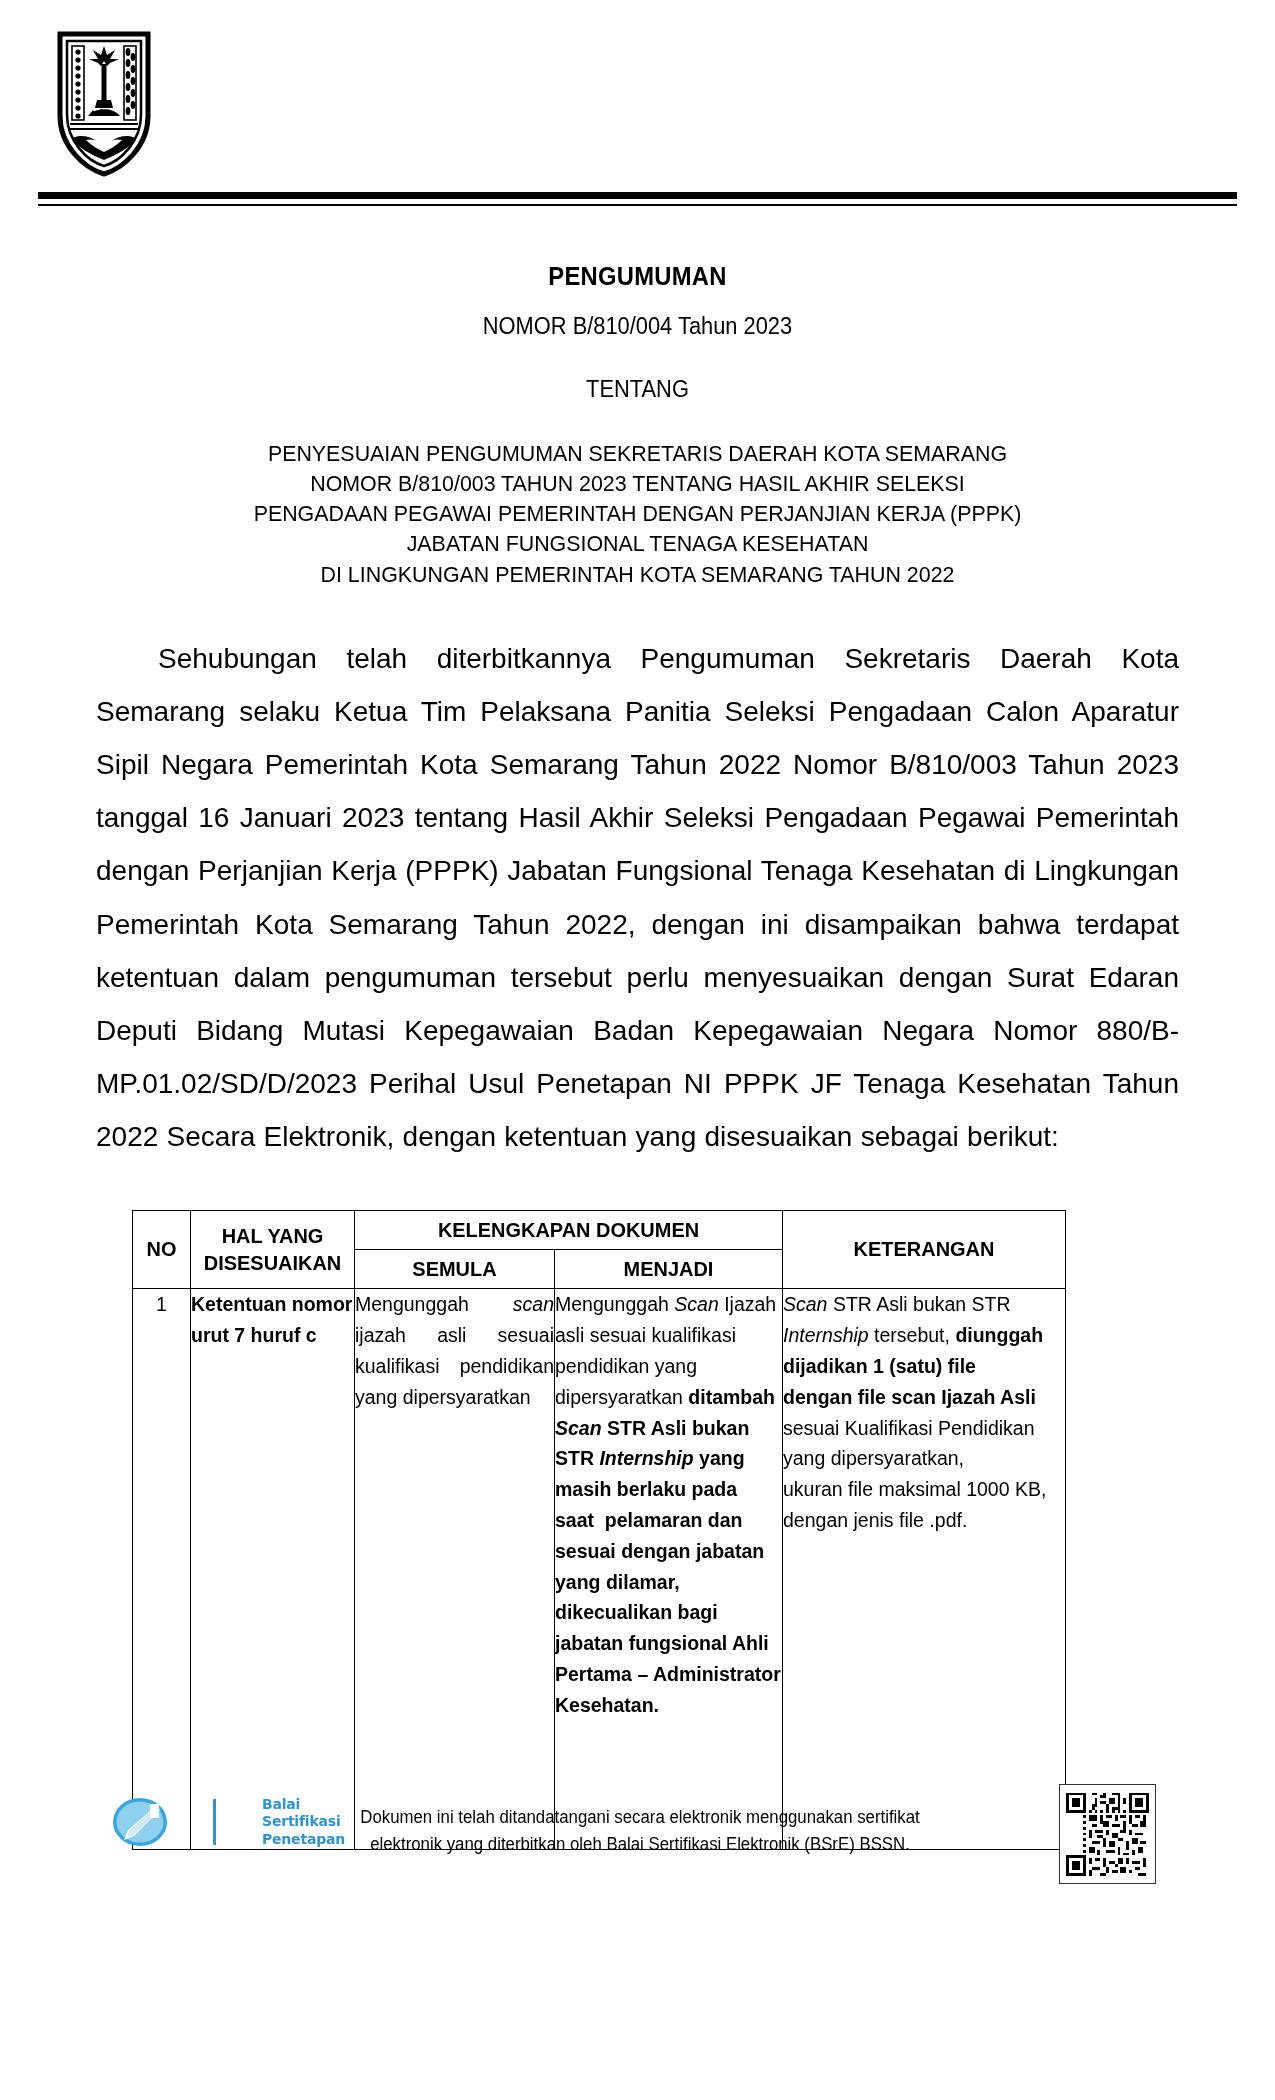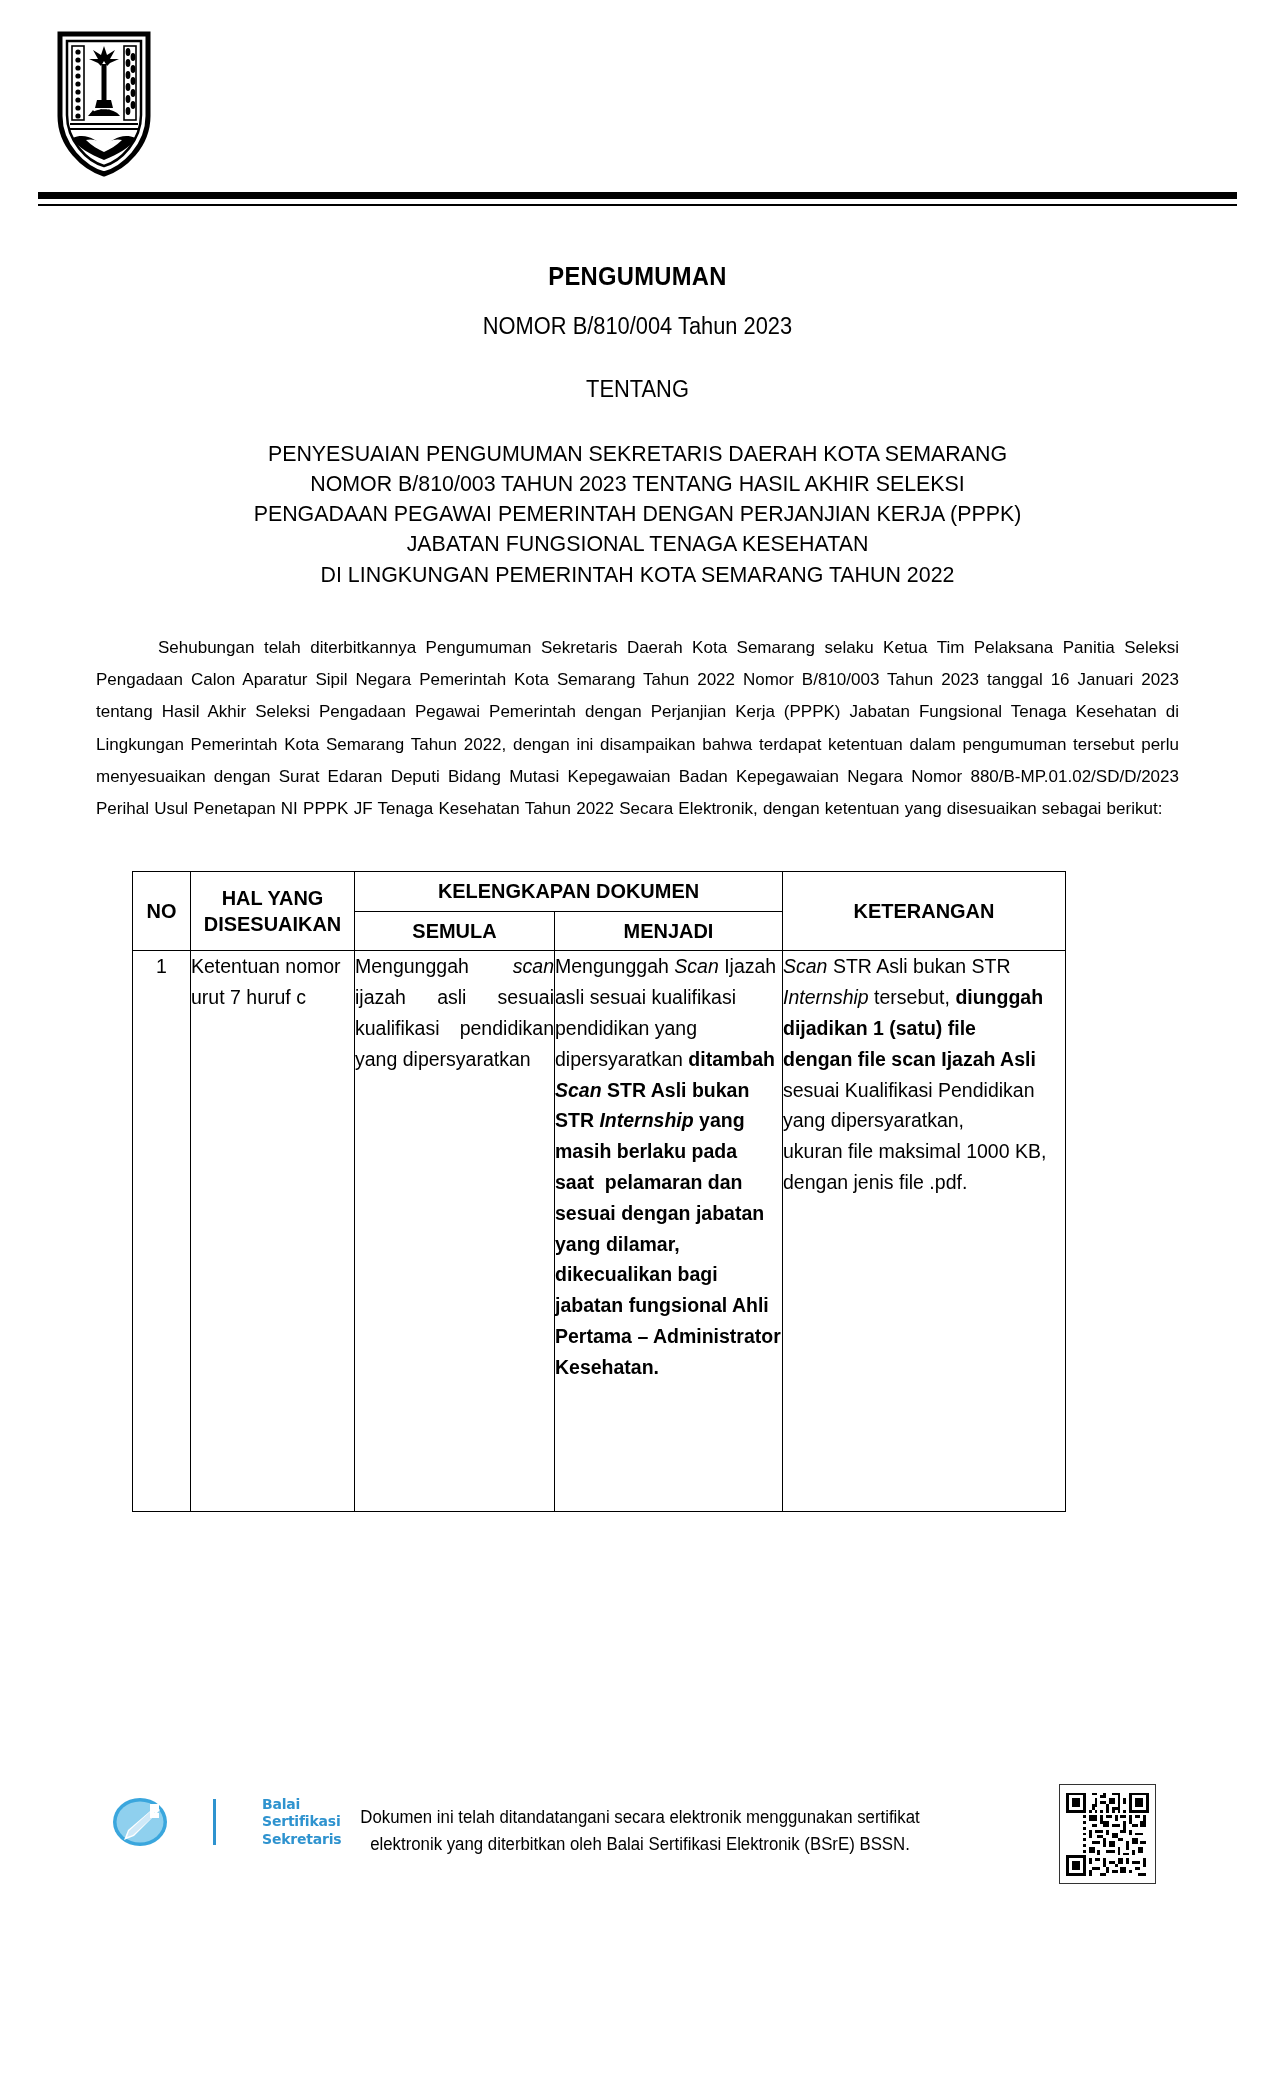--- a/index.html
+++ b/index.html
@@ -101,21 +101,21 @@
     font-size: 22.5px;
     line-height: 1.34;
     margin-top: 36px;
     transform: scaleX(0.95);
   }
   .t-subject div { white-space: nowrap; }
 
   
   .body-par {
     margin: 42px 96px 0 96px;
-    font-size: 17px;
+    font-size: 28px;
     line-height: 1.90;
     text-align: justify;
     text-indent: 62px;
     word-spacing: 0.5px;
   }
 
   
   .tbl-wrap {
     margin: 46px 0 0 0;
     padding: 0 110px 0 132px;
@@ -152,21 +152,21 @@
     padding: 12px 10px 10px 12px;
     font-size: 19.5px;
     line-height: 1.58;
   }
   td.cell-no {
     text-align: center;
     padding-top: 14px;
     font-size: 19.5px;
   }
   td.cell-hal {
-    font-weight: normal;
+    font-weight: bold;
   }
   td.cell-semula {
     text-align: justify;
   }
   .row-body td { height: 560px; }
 
   .it { font-style: italic; }
   .bd { font-weight: bold; }
 
   
@@ -361,21 +361,21 @@
         <ellipse cx="28" cy="26" rx="23.5" ry="20.5" fill="#8fd0ee"></ellipse>
         <path d="M44 10 L48 14 L22 40 L12 44 L16 34 Z" fill="#ffffff"></path>
         <path d="M40 14 L44 18 L21 39 L15 41 L17 35 Z" fill="#cfe9f8"></path>
         <path d="M38 8 h9 v5 h-5 v4 h5 v5 h-9 z" fill="#ffffff"></path>
       </svg>
     </div>
     <div class="bsre-divider"></div>
     <div class="bsre-words">
       <div>Balai</div>
       <div>Sertifikasi</div>
-      <div>Sekretaris</div>
+      <div>Penetapan</div>
     </div>
   </div>
 
   <div class="esign-text">
     <div>Dokumen ini telah ditandatangani secara elektronik menggunakan sertifikat</div>
     <div>elektronik yang diterbitkan oleh Balai Sertifikasi Elektronik (BSrE) BSSN.</div>
   </div>
 
   <div class="qr-box">
     <svg viewBox="0 0 29 29" shape-rendering="crispEdges" xmlns="http://www.w3.org/2000/svg">

